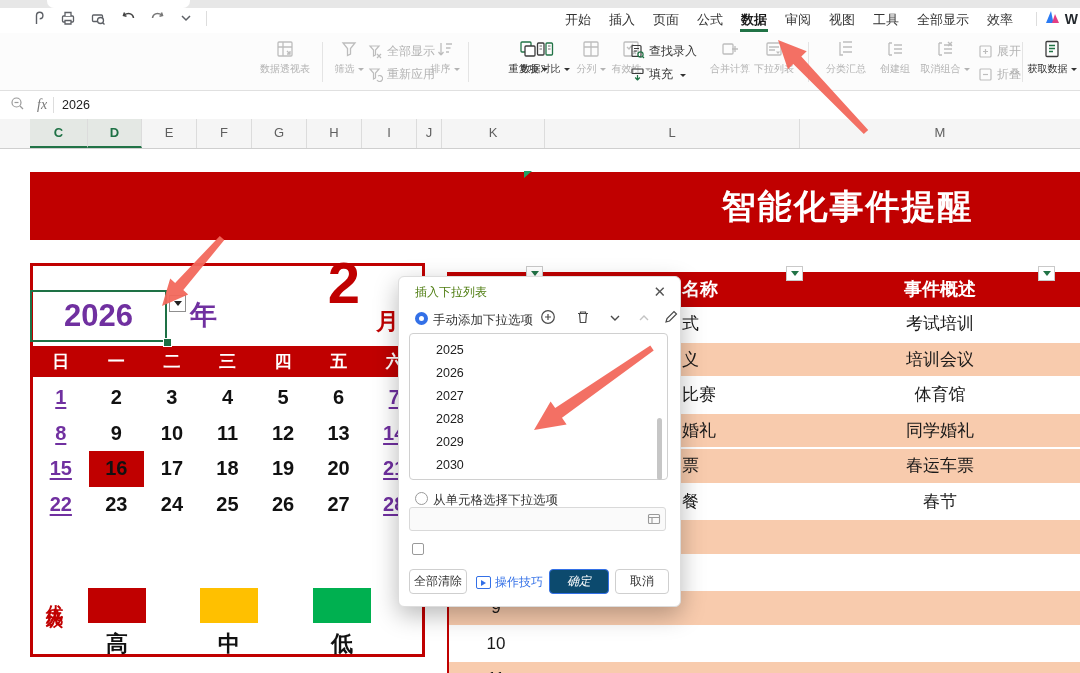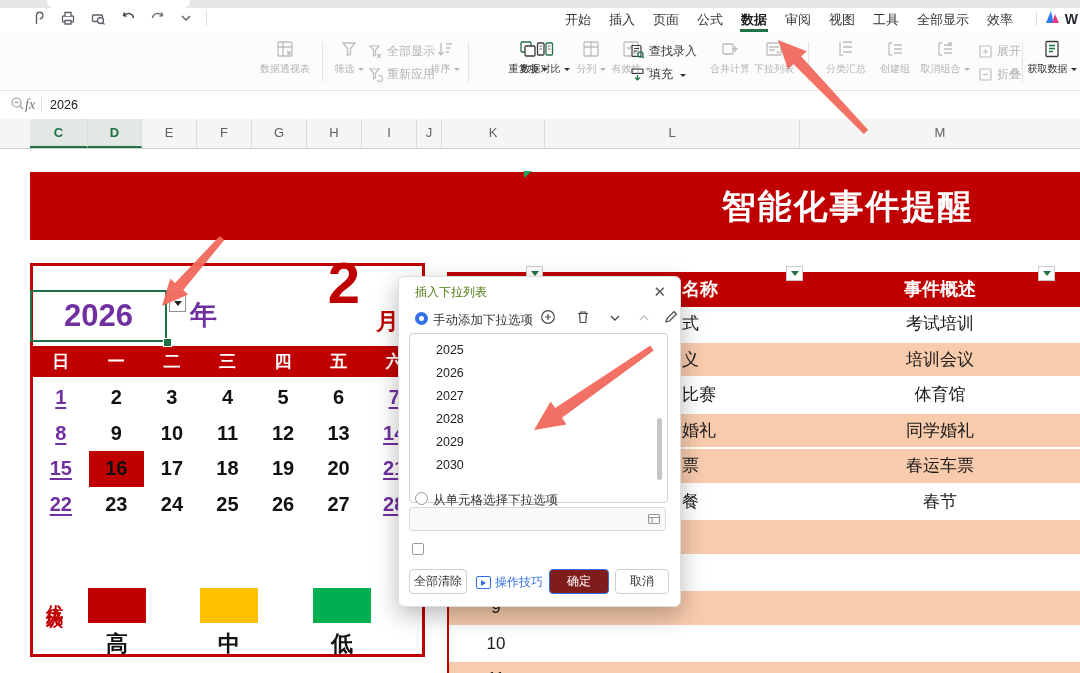--- a/index.html
+++ b/index.html
@@ -78,28 +78,28 @@
   
   #dlg{left:398px;top:276px;width:281px;height:329px;background:#fff;border:1px solid #ddd;border-radius:6px;
        box-shadow:0 8px 24px rgba(0,0,0,.28);z-index:50;font-size:12px;color:#333;}
   #dlgtitle{left:16px;top:7px;font-size:12px;color:#4d7c0f;}
   #dlgclose{right:10px;top:4px;font-size:15px;color:#555;padding:2px 4px;cursor:default;}
   .radio{width:13px;height:13px;border-radius:50%;box-sizing:border-box;}
   .radio.on{border:4px solid #3370E7;background:#fff;}
   .radio.off{border:1px solid #9a9a9a;background:#fff;}
   .dico{color:#4a4a4a;}
   .dico.dis{color:#c3c3c3;}
-  #dlist{left:10px;top:56px;width:259px;height:170px;border:1px solid #d0d0d0;border-radius:4px;box-sizing:border-box;padding-top:5px;overflow:hidden;}
+  #dlist{left:10px;top:56px;width:259px;height:147px;border:1px solid #d0d0d0;border-radius:4px;box-sizing:border-box;padding-top:5px;overflow:hidden;}
   #dlist .opt{height:23px;line-height:23px;padding-left:26px;font-size:12.5px;color:#222;}
   #dscroll{left:258px;top:141px;width:5px;height:62px;background:#c6c6c6;border-radius:3px;}
   #dinput{left:10px;top:230px;width:257px;height:24px;border:1px solid #d9d9d9;border-radius:3px;box-sizing:border-box;background:#fafafa;}
   #dchk{left:13px;top:266px;width:12px;height:12px;border:1px solid #9a9a9a;border-radius:2px;box-sizing:border-box;background:#fff;}
   #dchklbl{left:31px;top:265px;font-size:11.5px;color:#333;white-space:nowrap;}
   .dbtn{position:absolute;height:25px;line-height:23px;box-sizing:border-box;border:1px solid #cfcfcf;border-radius:4px;background:#fff;text-align:center;font-size:12px;color:#333;}
-  .dbtn.primary{background:#7f1d1d;border-color:#3370E7;color:#fff;}
+  .dbtn.primary{background:#0c4a6e;border-color:#3370E7;color:#fff;font-style:italic;}
   #dtips{left:77px;top:297px;display:flex;align-items:center;gap:4px;color:#3370E7;font-size:12px;}
   #dtips .pbox{width:13px;height:11px;border:1px solid #3370E7;border-radius:2px;display:flex;align-items:center;justify-content:center;}
   #dtips .pbox i{width:0;height:0;border:3px solid transparent;border-left:5px solid #3370E7;margin-left:2px;}
   
   #arrows{left:0;top:0;width:1080px;height:673px;z-index:60;pointer-events:none;}
   u.k{text-decoration:underline;}
 </style>
 </head>
 <body>
 
@@ -397,21 +397,21 @@
         </span>
     </div>
   </div>
 
   <div class="abs" id="fbar">
     <span style="margin-left:10px;"><svg width="15" height="15" viewBox="0 0 15 15" fill="none" stroke="#9a9a9a" stroke-width="1.2">
           <circle cx="6.5" cy="6.5" r="4.5"></circle>
           <path d="M4.5 6.5h4"></path>
           <path d="M10 10l3 3"></path>
         </svg></span>
-    <span id="fx" style="">fx</span>
+    <span id="fx" style="margin-left:12px;">fx</span>
     <span class="fsep"></span>
     <span id="fval">2026</span>
   </div>
 
   <div class="abs" id="colhdr">
     <div class="ch" style="width:30px;border-right:none;"></div>
     <div class="ch sel" style="width:58px;">C</div>
     <div class="ch sel" style="width:54px;">D</div>
     <div class="ch" style="width:55px;">E</div>
     <div class="ch" style="width:55px;">F</div>

